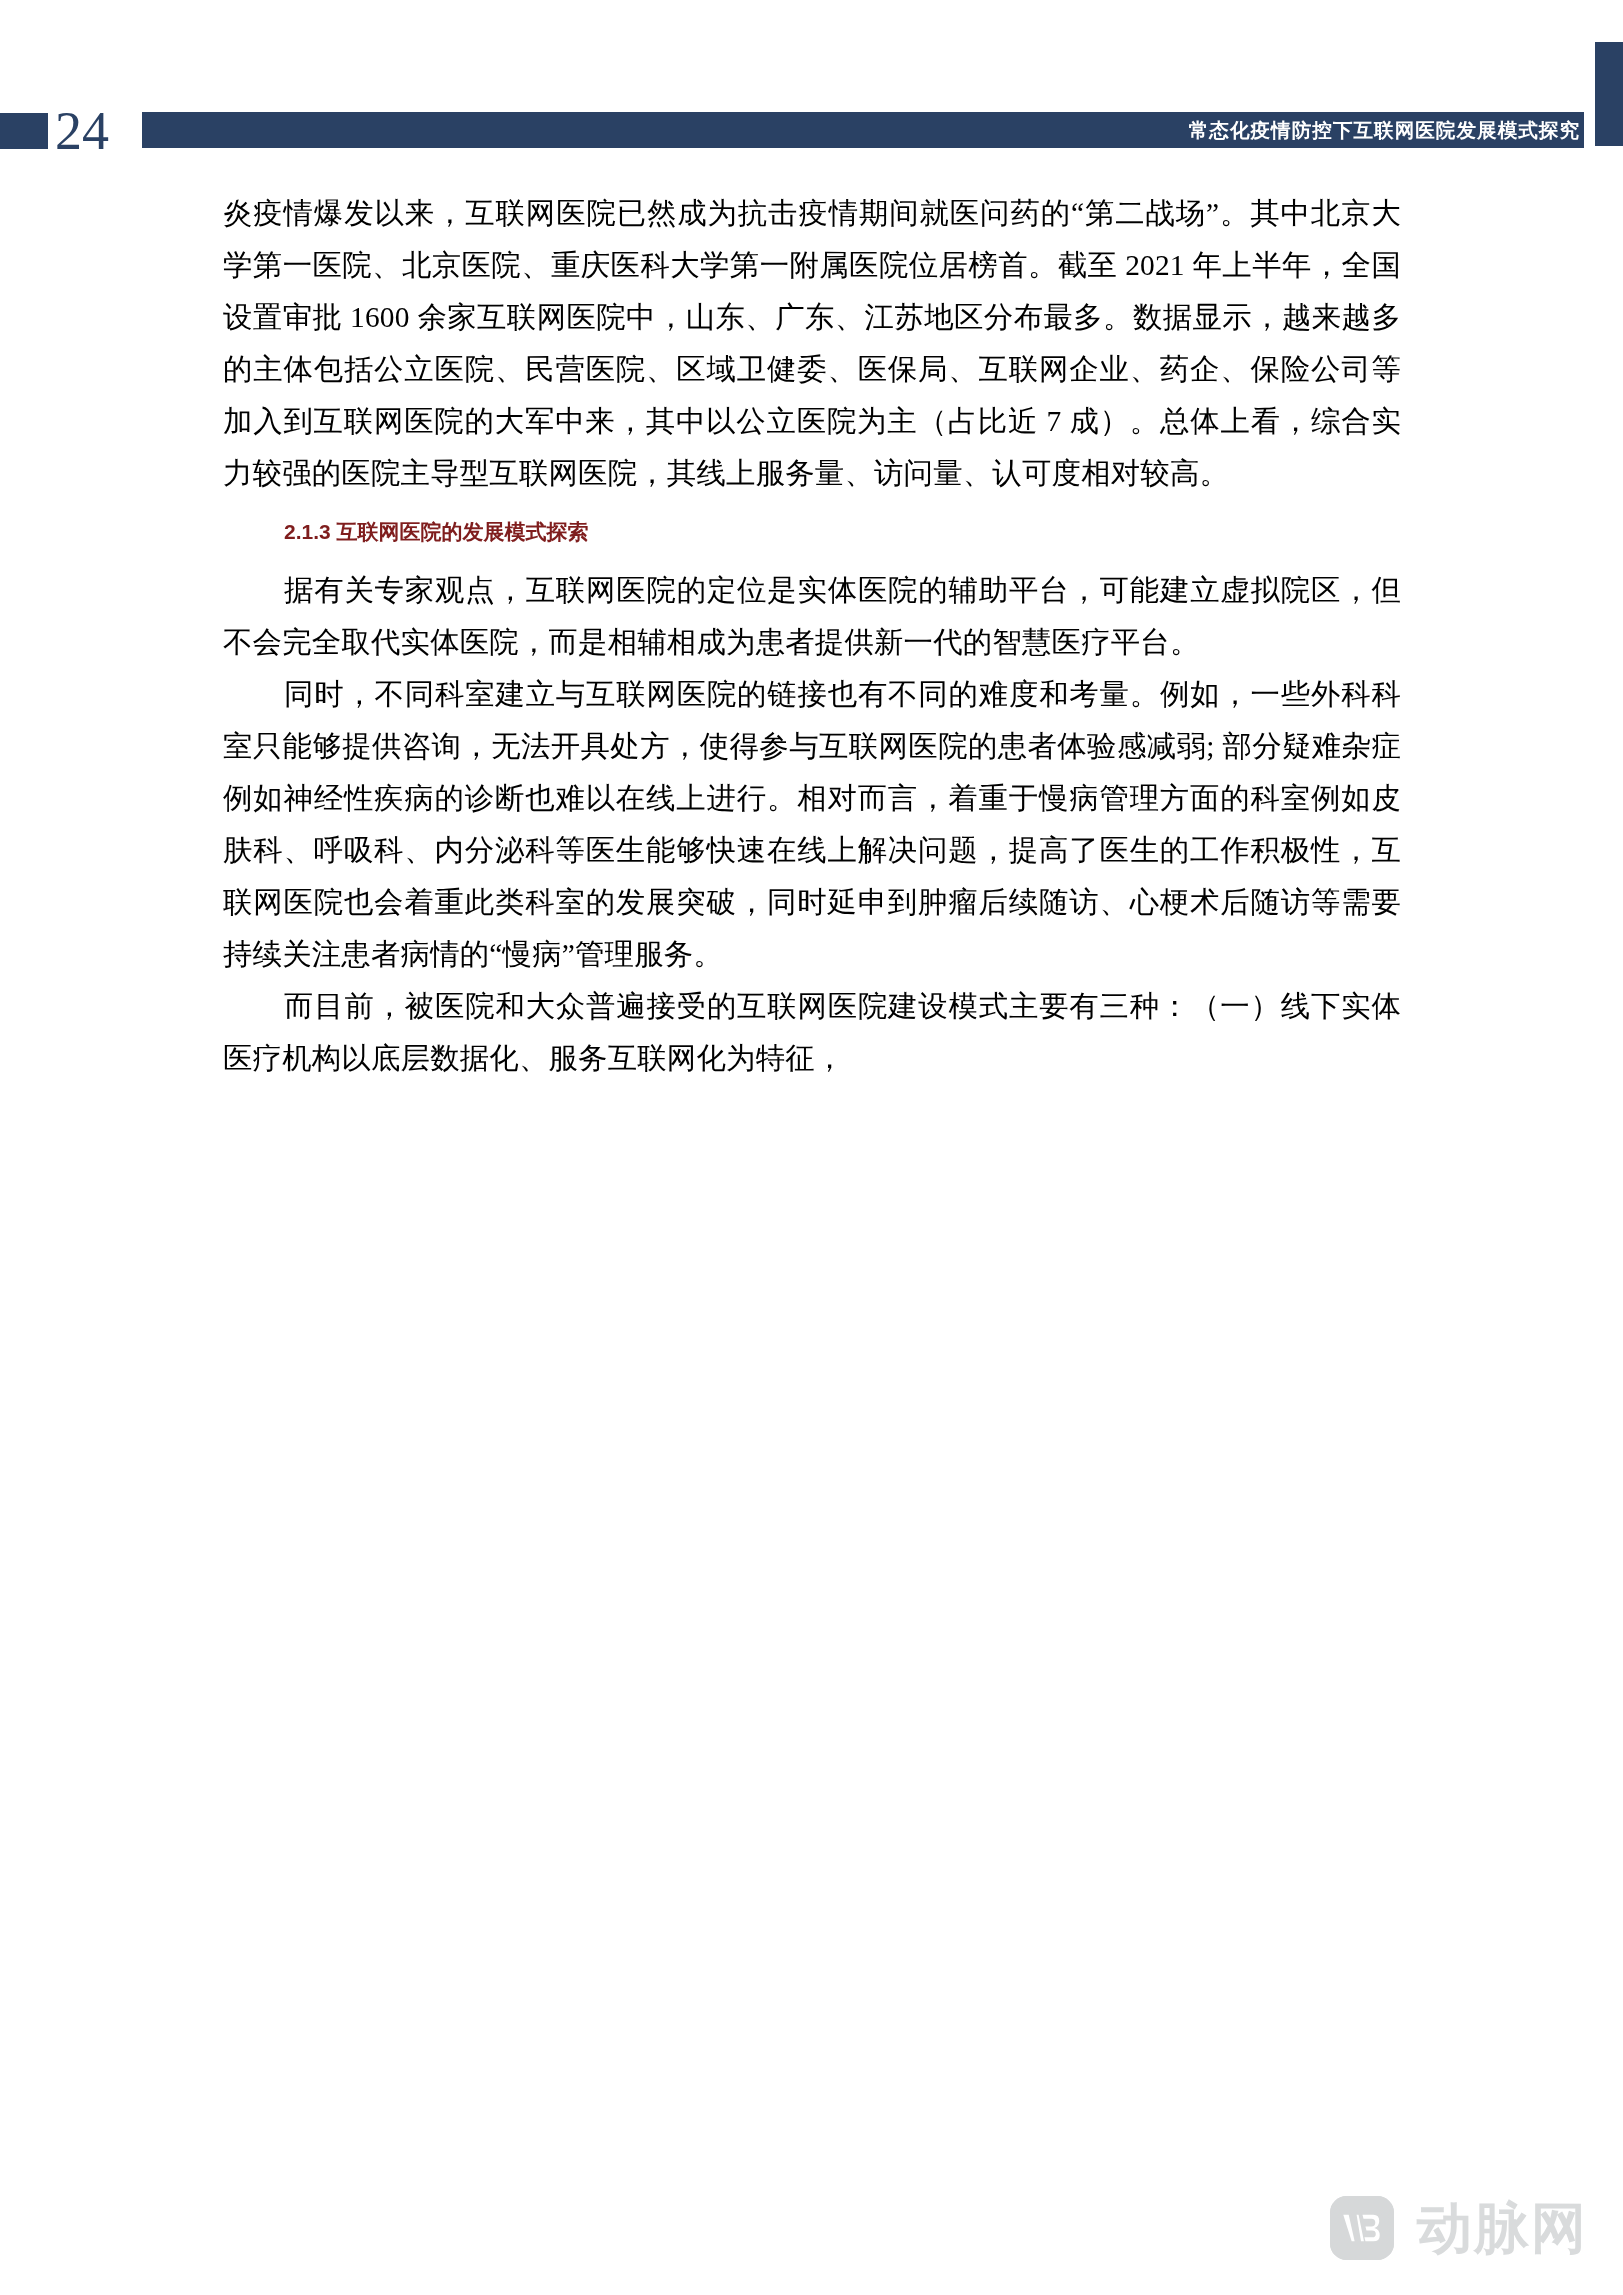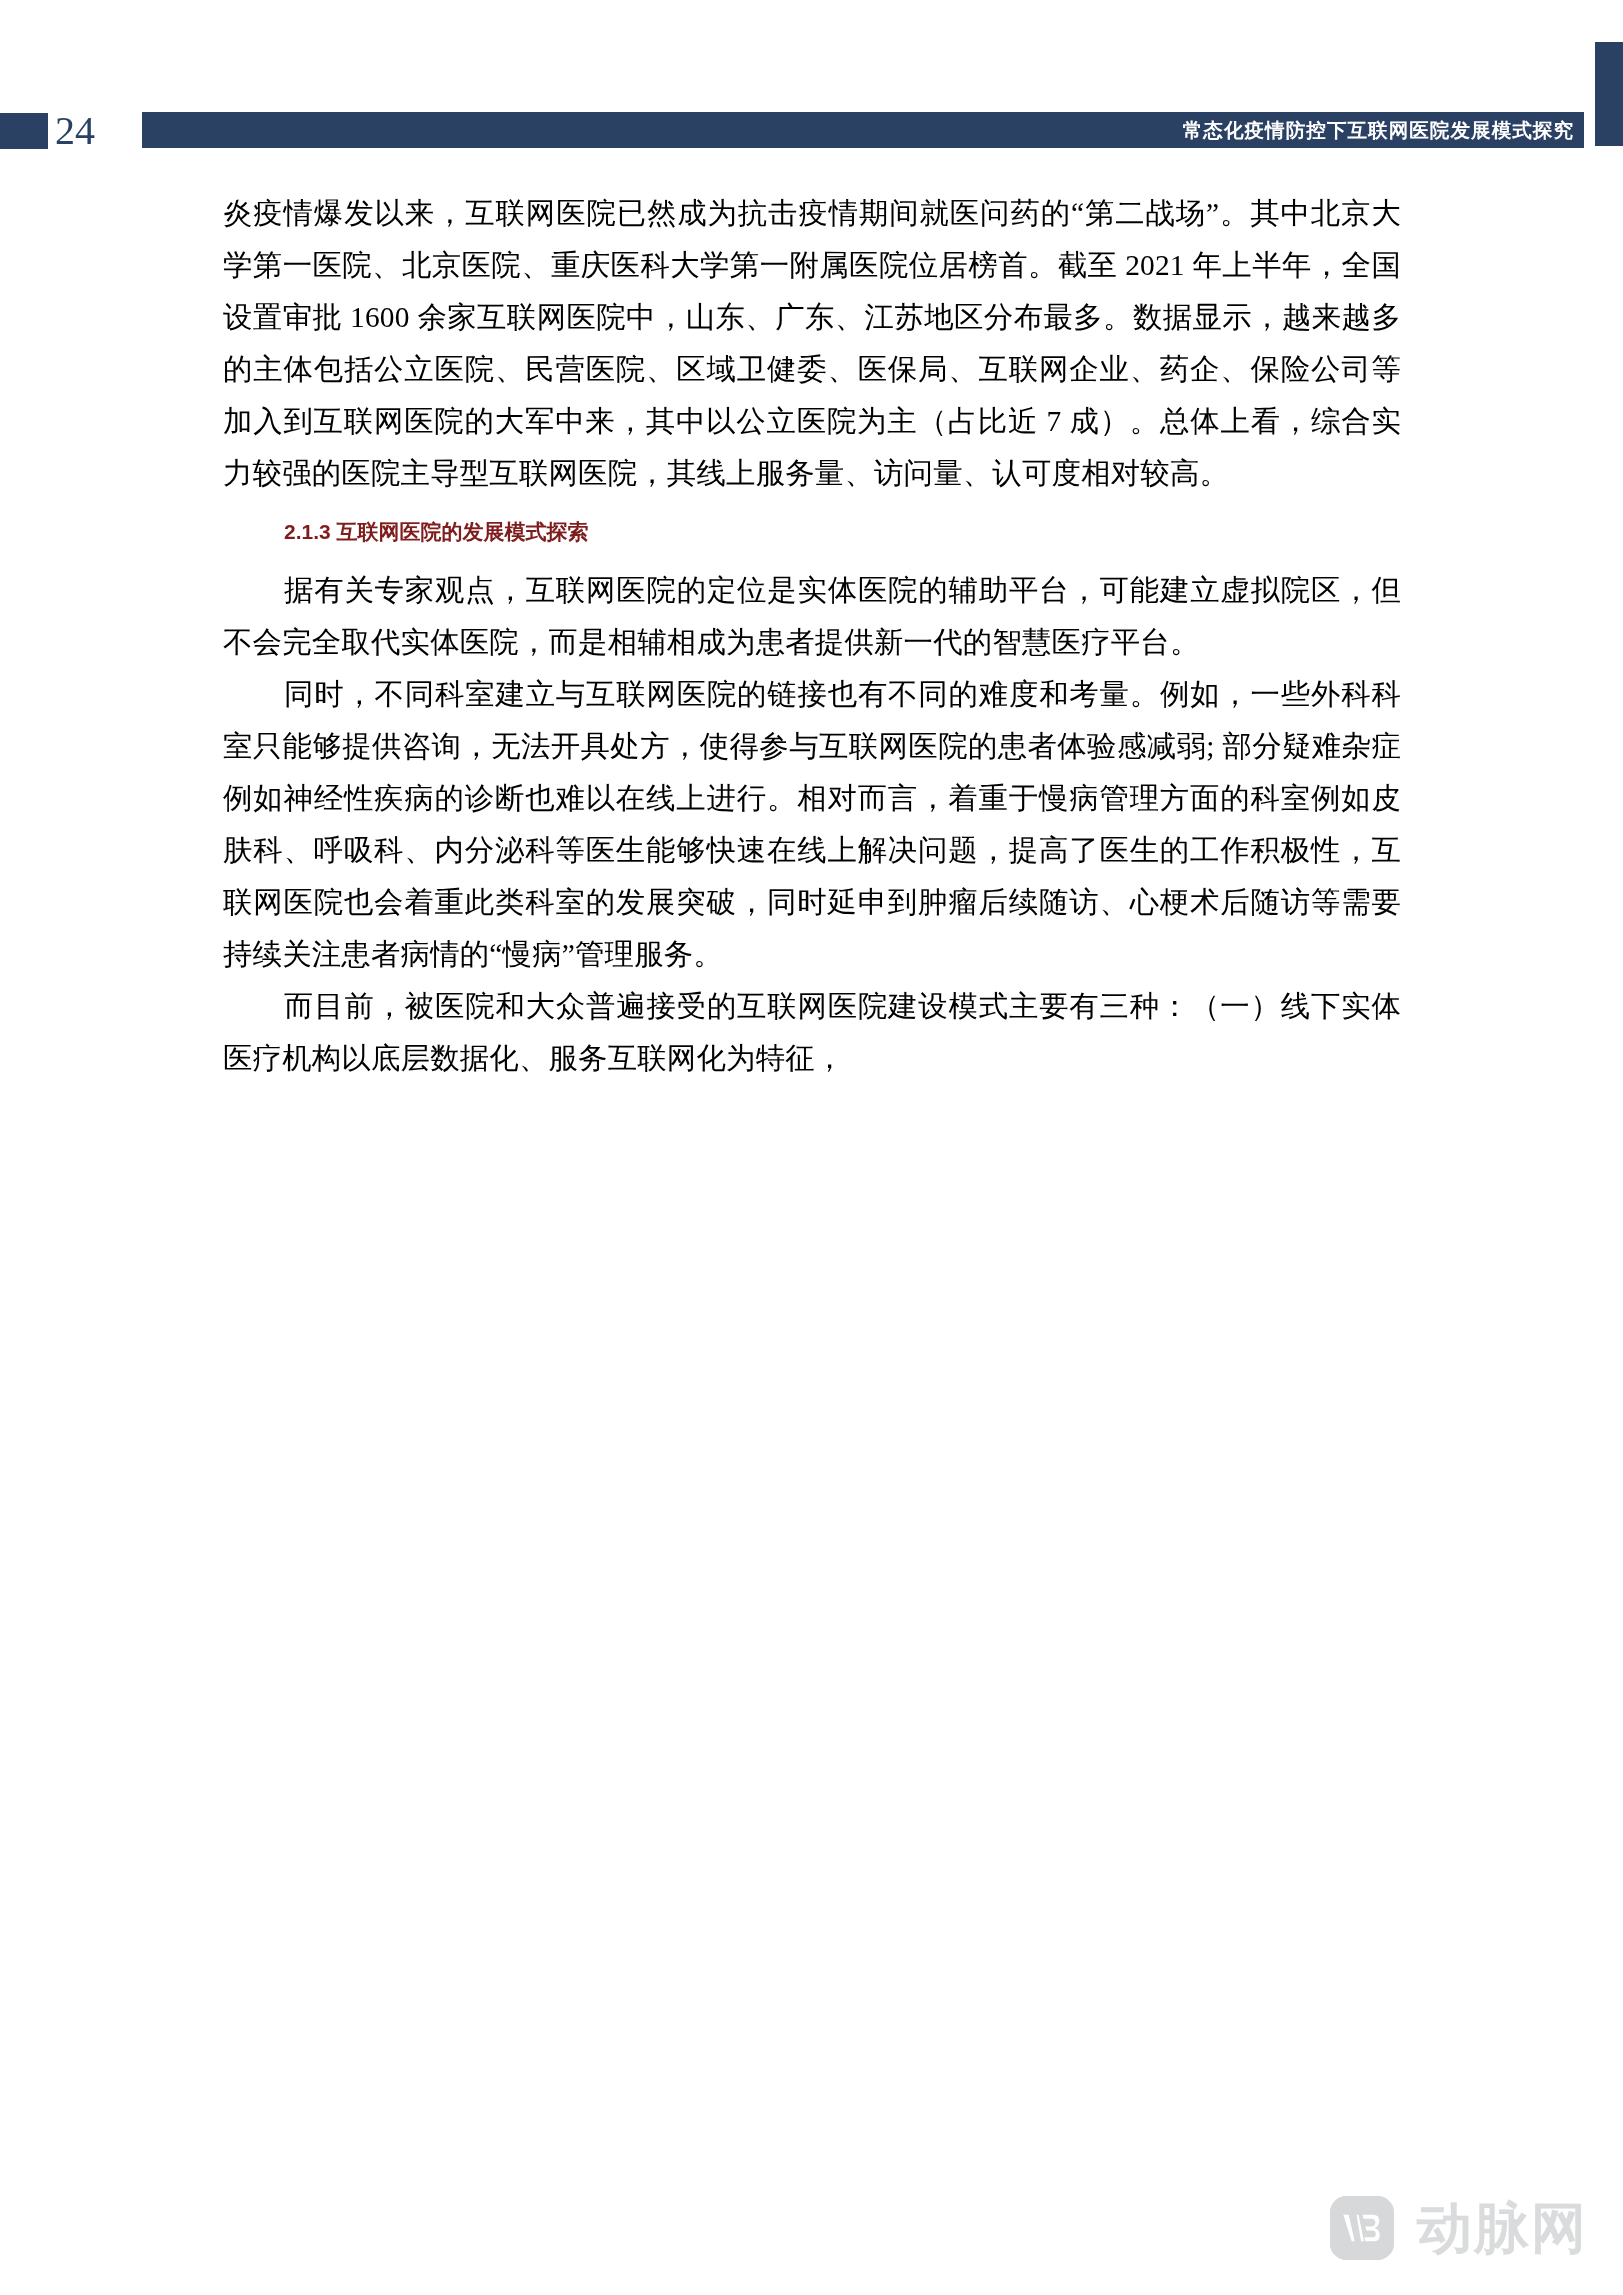--- a/index.html
+++ b/index.html
@@ -57,21 +57,21 @@
     position: absolute;
     left: 142px;
     right: 39px;
     top: 112px;
     height: 36px;
     background: #2A4164;
   }
 
   .header-subtitle {
     position: absolute;
-    right: 10px;
+    right: 4px;
     top: 50%;
     transform: translateY(-50%);
     font-size: 19.6px;
     font-weight: 700;
     letter-spacing: 1px;
     color: #ffffff;
     white-space: nowrap;
     font-family: "Liberation Serif", "DejaVu Serif", serif;
   }
 
@@ -83,21 +83,21 @@
     height: 36px;
     background: #2A4164;
   }
 
   .page-number {
     position: absolute;
     left: 55px;
     top: 110px;
     width: 74px;
     height: 42px;
-    font-size: 40px;
+    font-size: 54px;
     line-height: 42px;
     color: #2A4164;
     font-family: "Liberation Serif", "DejaVu Serif", serif;
     font-weight: 400;
   }
 
   
   .content {
     position: absolute;
     left: 223px;

